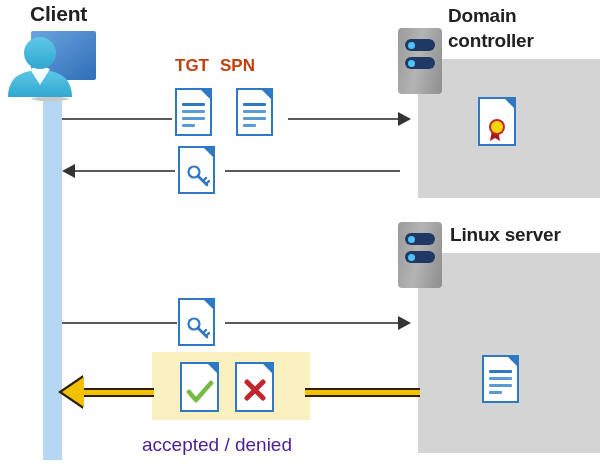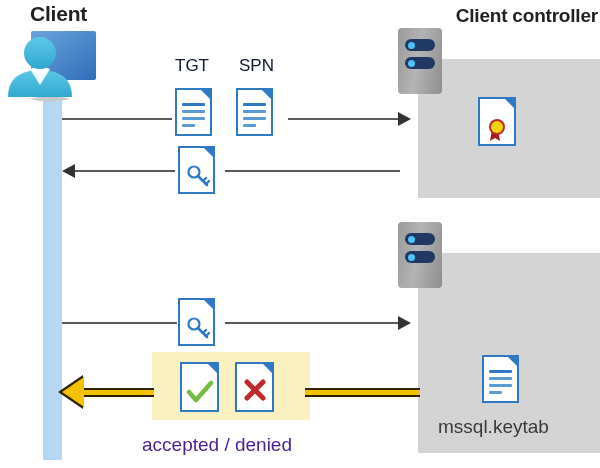--- a/index.html
+++ b/index.html
@@ -2,21 +2,21 @@
 <html><head>
 <meta charset="utf-8">
 <style>
   html,body{margin:0;padding:0;}
   body{
     width:600px;height:468px;
     background:#ffffff;
     font-family:"Liberation Sans", sans-serif;
     overflow:hidden;
   }
-  #stage{position:relative;width:597px;height:468px;text-align:right;}
+  #stage{position:relative;width:597px;height:468px;}
 
   
   .abs{position:absolute;}
 
   
   .title-bold{
     font-weight:bold;
     color:#212121;
     letter-spacing:-0.2px;
   }
@@ -81,24 +81,24 @@
 
   
   .check-glyph{position:absolute;left:6px;top:16px;}
   .x-glyph{position:absolute;left:8px;top:15px;}
 
   
   .seal{position:absolute;left:8px;top:20px;}
 
   
   .doc-label{
-    color:#0f172a;font-size:17px;
+    color:#c2410c;font-size:17px;font-weight:bold;
   }
   .tgt-label{left:175px;top:56px;}
-  .spn-label{left:239px;top:56px;}
+  .spn-label{left:220px;top:56px;}
 
   
   .sql-icon{left:470px;top:277px;width:60px;height:64px;}
 
   
   .keytab-label{
     left:438px;top:416px;font-size:19px;color:#3a3a3a;
   }
 
   
@@ -177,21 +177,21 @@
       <rect x="27" y="6" width="65" height="49" rx="2" fill="url(#mongrad)"></rect>
 
       <path d="M4 72 q0 -22 22 -26 l10 -4 l10 4 q22 4 22 26 z" fill="url(#bodygrad)"></path>
       <path d="M26 44 l10 16 l10 -16 l-10 -4 z" fill="#ffffff" opacity="0.92"></path>
 
       <circle cx="36" cy="28" r="16" fill="url(#headgrad)"></circle>
     </svg>
   </div>
 
   <div class="abs gray-panel dc-panel"></div>
-  <div class="abs title-bold dc-title">Client controller</div>
+  <div class="abs title-bold dc-title">Domain controller</div>
 
   <div class="abs server-icon dc-server">
     <div class="server-body"></div>
     <div class="server-bar" style="top:11px;">
         <span class="led"></span>
       </div>
     <div class="server-bar" style="top:29px;">
         <span class="led"></span>
       </div>
   </div>
@@ -202,20 +202,21 @@
     <div class="seal">
       <svg width="22" height="26" viewBox="0 0 22 26">
         <path d="M6 13 l-2 11 l5 -3 l5 3 l-2 -11 z" fill="#a31b1b"></path>
         <circle cx="11" cy="10" r="8" fill="#c0282d"></circle>
         <circle cx="11" cy="10" r="6" fill="#f5d60a"></circle>
       </svg>
     </div>
   </div>
 
   <div class="abs gray-panel linux-panel"></div>
+  <div class="abs title-bold linux-title">Linux server</div>
 
   <div class="abs server-icon linux-server">
     <div class="server-body"></div>
     <div class="server-bar" style="top:11px;">
         <span class="led"></span>
       </div>
     <div class="server-bar" style="top:29px;">
         <span class="led"></span>
       </div>
   </div>
@@ -224,21 +225,20 @@
   <div class="doc" style="left:482px;top:355px;width:37px;height:48px;">
     <div class="doc-shape"></div>
     <div class="doc-fold"></div>
     <div class="doc-lines" style="top:15px;">
       <i class="dark"></i>
         <i></i>
         <i></i>
         <i class="short"></i>
     </div>
   </div>
-  <div class="abs keytab-label">mssql.keytab</div>
 
   <div class="abs aline" style="left:62px;top:118px;width:110px;"></div>
   <div class="abs aline" style="left:288px;top:118px;width:110px;"></div>
   <div class="ahead right" style="left:398px;top:112px;"></div>
 
   <div class="abs doc-label tgt-label">TGT</div>
   <div class="abs doc-label spn-label">SPN</div>
 
   <div class="doc" style="left:175px;top:88px;width:37px;height:48px;">
     <div class="doc-shape"></div>

